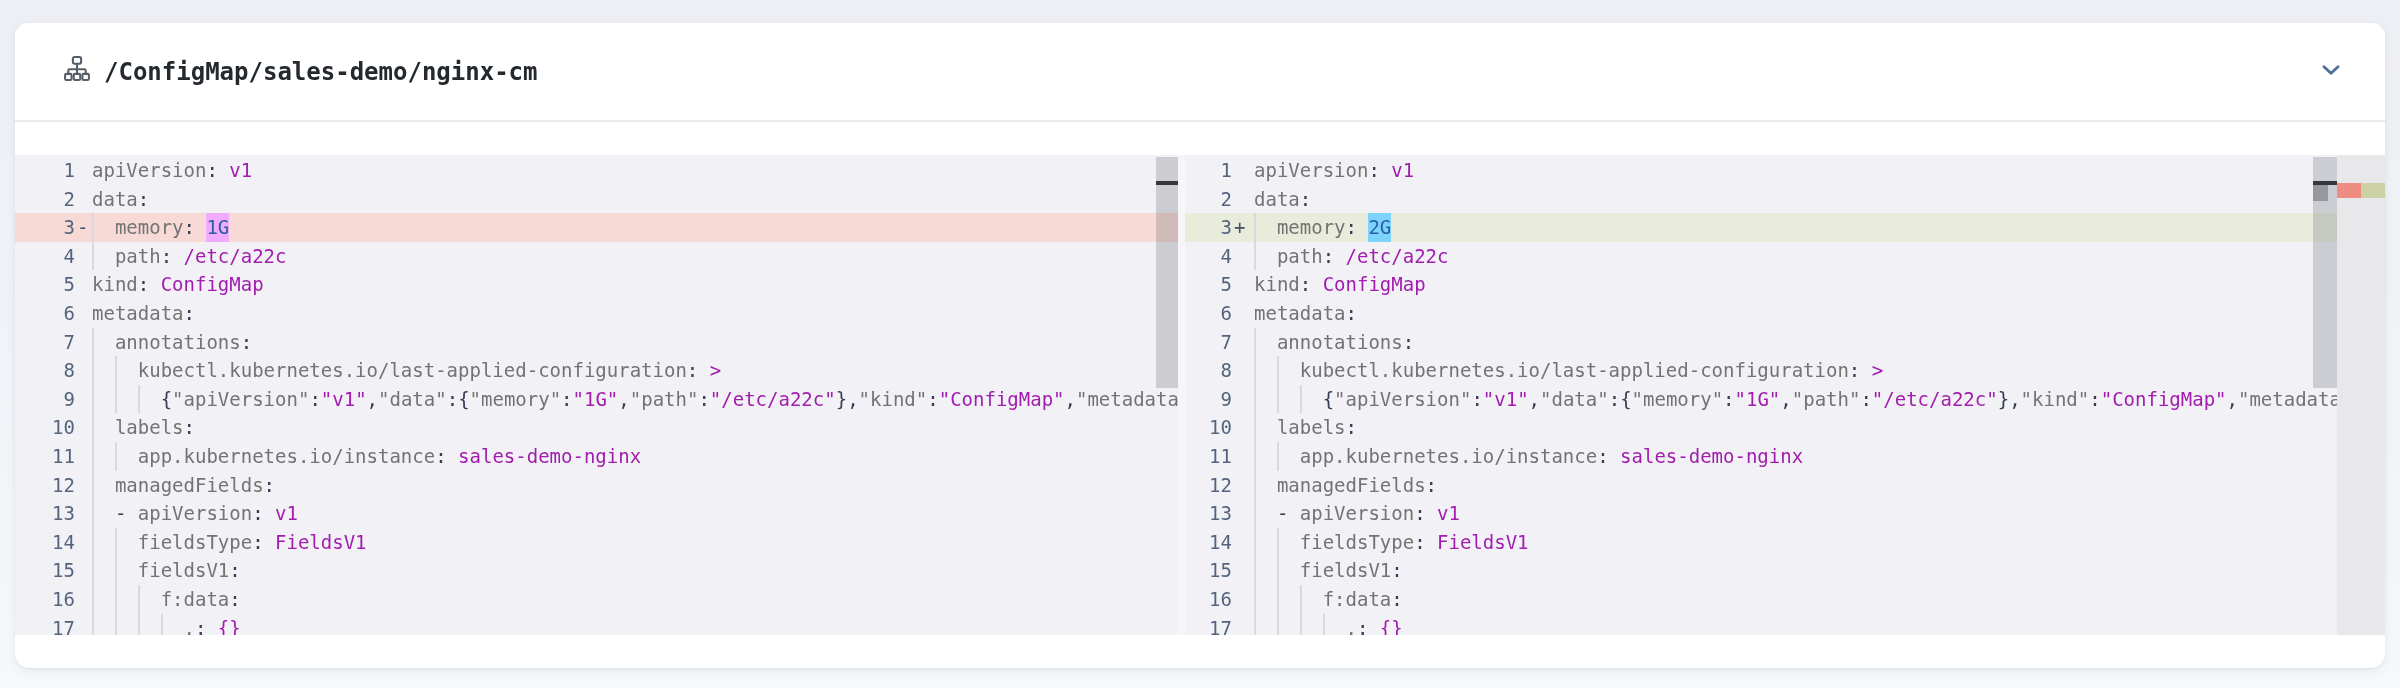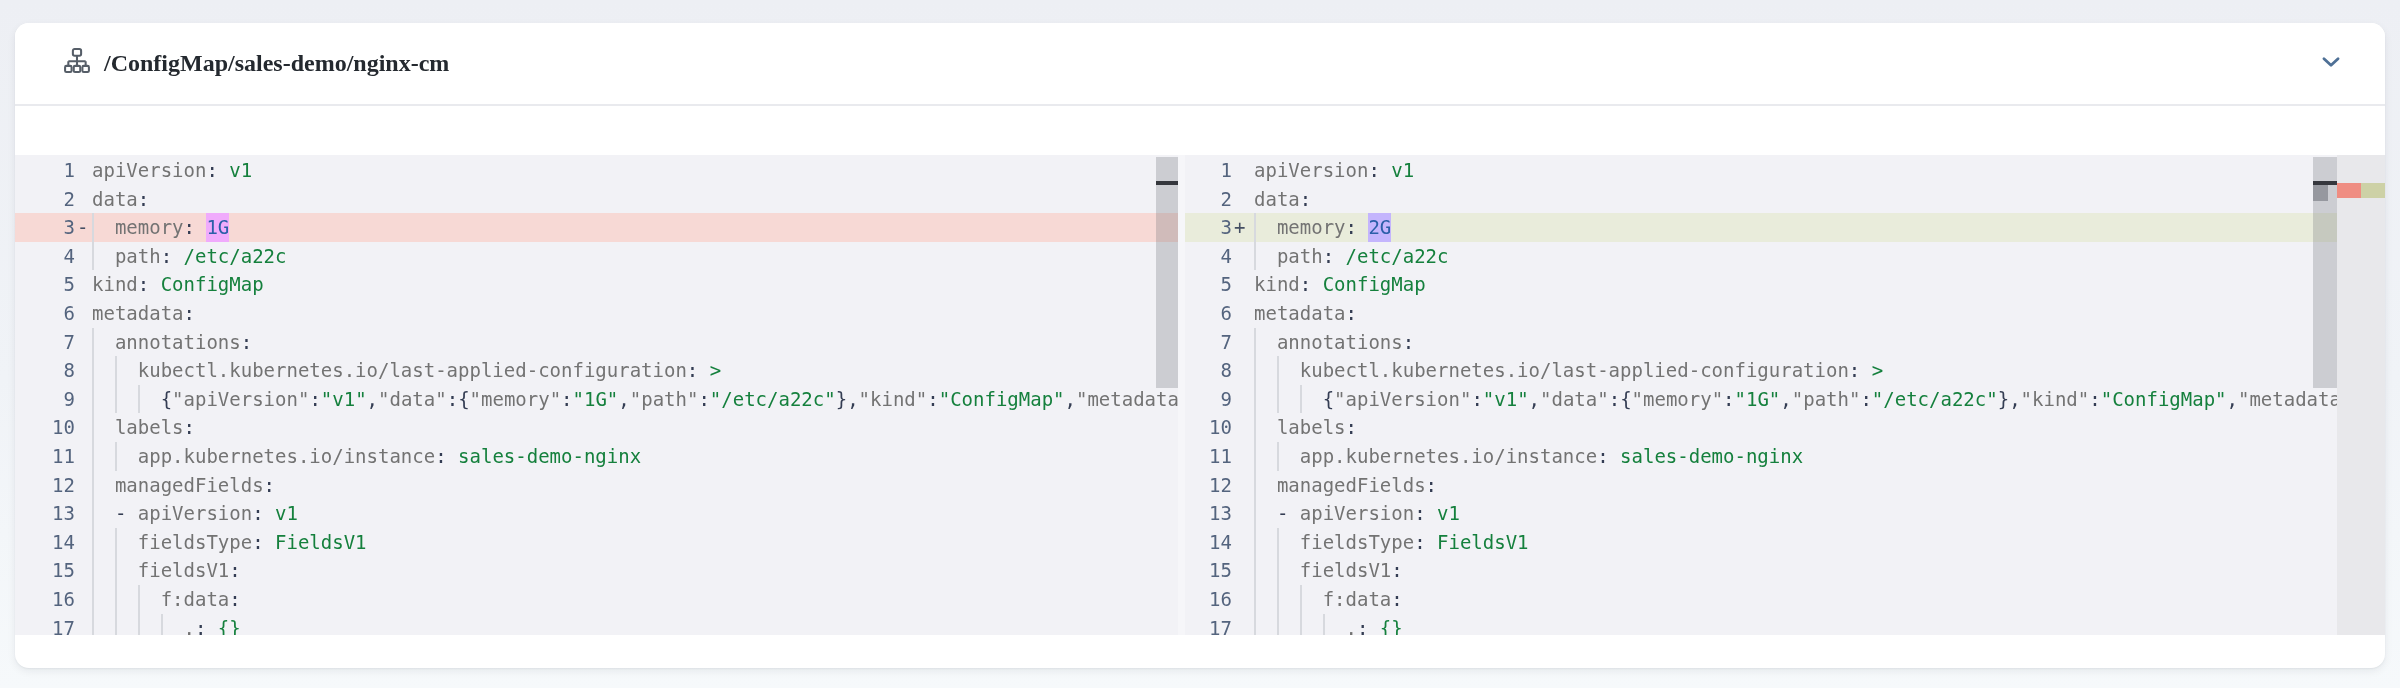--- a/index.html
+++ b/index.html
@@ -8,25 +8,25 @@
     background:linear-gradient(180deg,#edeff4 0%,#f0f3f7 55%,#f6f9fb 100%);
     font-family:"DejaVu Sans Mono",monospace;
   }
   .card{
     position:absolute;left:15px;top:23px;width:2370px;height:645px;
     background:#ffffff;border-radius:14px;
     box-shadow:0 1px 2px rgba(16,24,40,.05),0 3px 8px rgba(16,24,40,.07);
   }
   
   .hdr{
-    position:absolute;top:0;left:0;right:0;height:83px;
+    position:absolute;top:0;left:0;right:0;height:99px;
     display:flex;align-items:center;
     padding:0 34px 0 49px;box-sizing:border-box;
     border-bottom:2px solid #e9eaee;
-    border-radius:14px 14px 0 0;background:#fff;font-family:Liberation Serif, serif;
+    border-radius:14px 14px 0 0;background:#fff;
   }
   .icon-tree{width:26px;height:32px;color:#565e68;flex:none}
   .hdr-title{font-size:24px;font-weight:600;color:#24292f;margin-left:14px;white-space:nowrap}
   .chev-btn{margin-left:auto;width:40px;height:36px;display:flex;align-items:center;justify-content:center;
     background:none;border:none;padding:0;cursor:pointer}
   .chev-btn svg{width:26px;height:26px}
   
   .diff{
     position:absolute;left:0;top:132px;width:2370px;height:480px;
     background:#f2f2f6;display:flex;overflow:hidden;
@@ -41,23 +41,23 @@
   .ln{flex:none;color:#54647e;text-align:right}
   .pane-left .ln{width:60px}
   .pane-right .ln{width:47px}
   .sign{flex:none;color:#454f63}
   .pane-left .sign{width:17px;padding-left:2px;box-sizing:border-box}
   .pane-right .sign{width:22px;padding-left:2px;box-sizing:border-box}
   .code{flex:1;overflow:hidden;white-space:nowrap}
   .code span{display:inline-block;height:28.6px;vertical-align:top;white-space:pre}
   .tk-key{color:#737373}
   .tk-punct{color:#343d53}
-  .tk-val{color:#15803d}
+  .tk-val{color:#a21caf}
   .tk-del{color:#2b5fa8;background:#f0abfc}
-  .tk-add{color:#2b5fa8;background:#c4b5fd}
+  .tk-add{color:#2b5fa8;background:#7dd3fc}
   .tk-ws{background-image:repeating-linear-gradient(to right,#d7d9de 0 2px,transparent 2px 22.88px)}
   
   .sb-thumb{position:absolute;width:22px;background:rgba(108,112,120,.28)}
   .sb-thumb.left{left:1141px;top:2px;height:231px}
   .sb-thumb.right{left:2298px;top:2px;height:231px;width:24px}
   .sb-line{position:absolute;top:26px;height:4px;background:#35373d}
   .sb-line.left{left:1141px;width:22px}
   .sb-line.right{left:2298px;width:24px}
   .sb-block{position:absolute;left:2298px;top:30px;width:15px;height:16px;background:rgba(62,66,75,.38)}
   .ruler{position:absolute;left:2322px;top:0;width:48px;height:480px;background:#e8e8eb}

